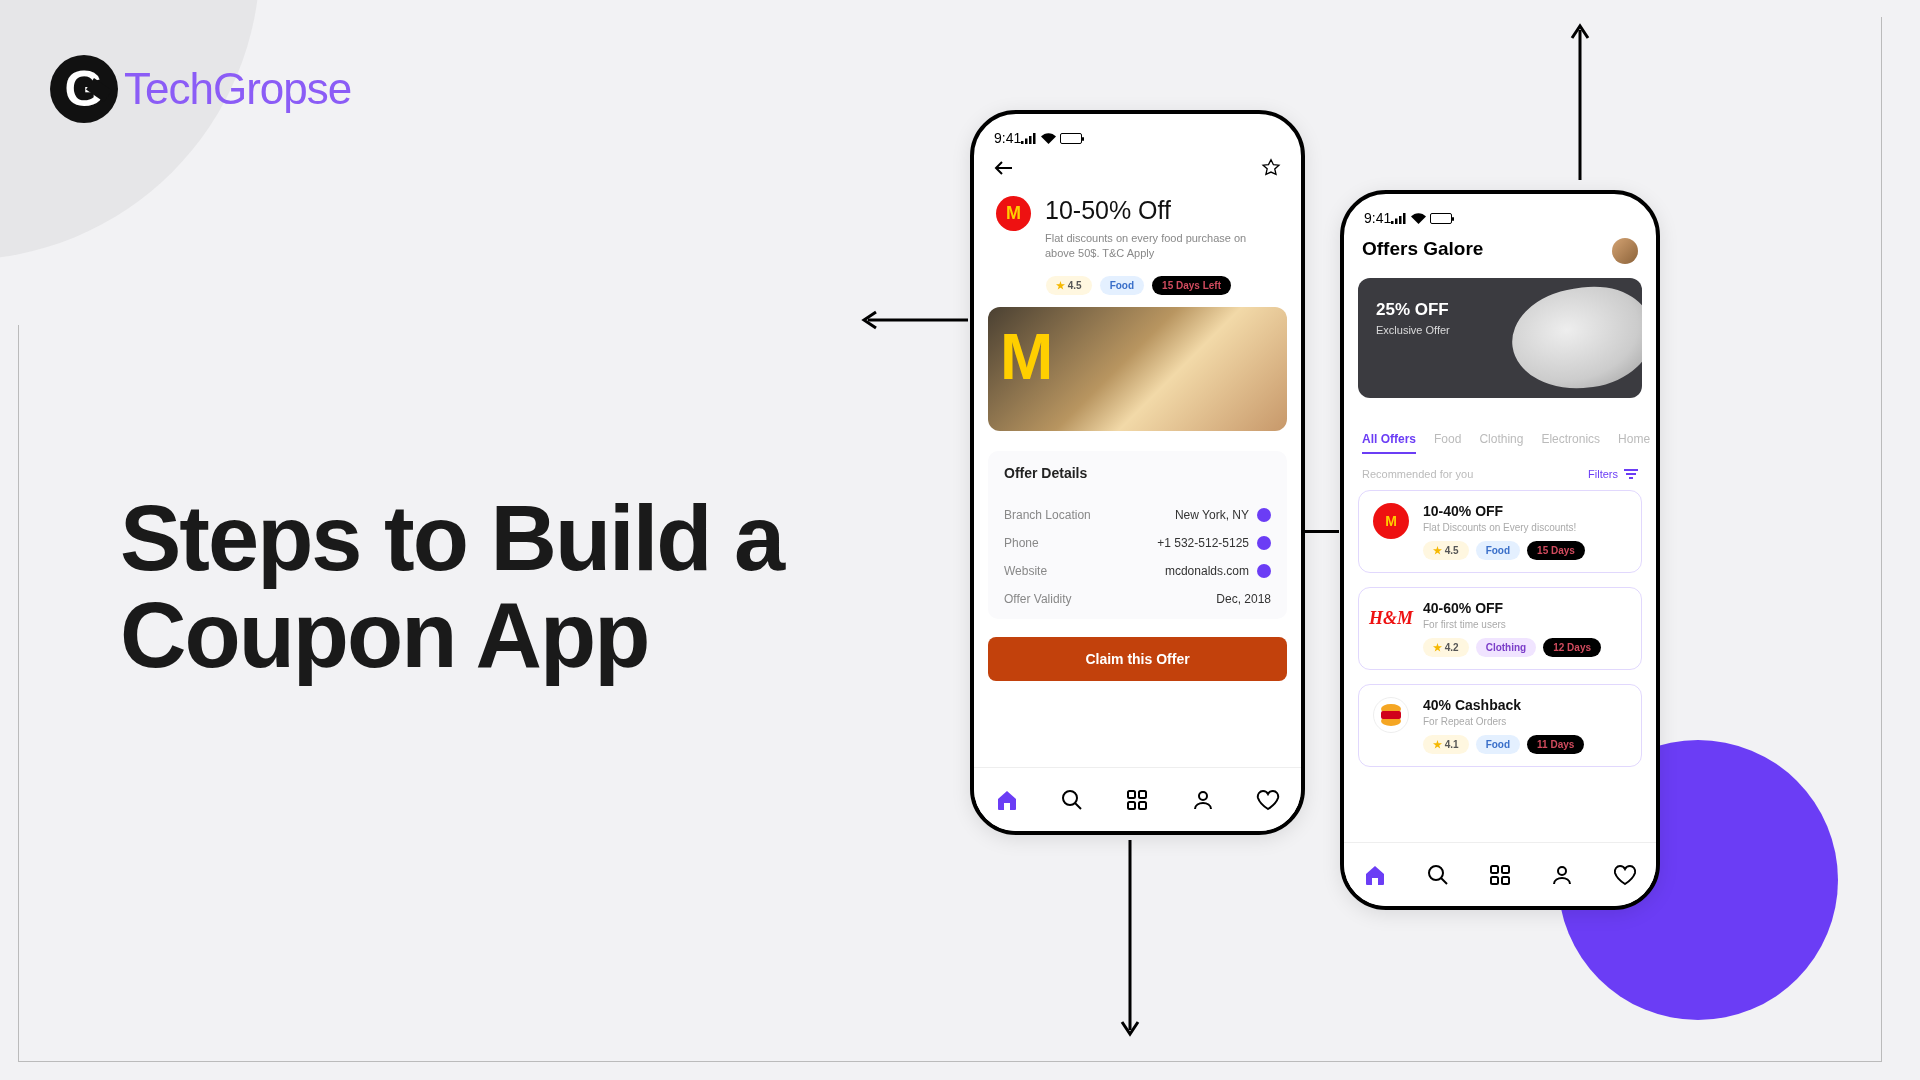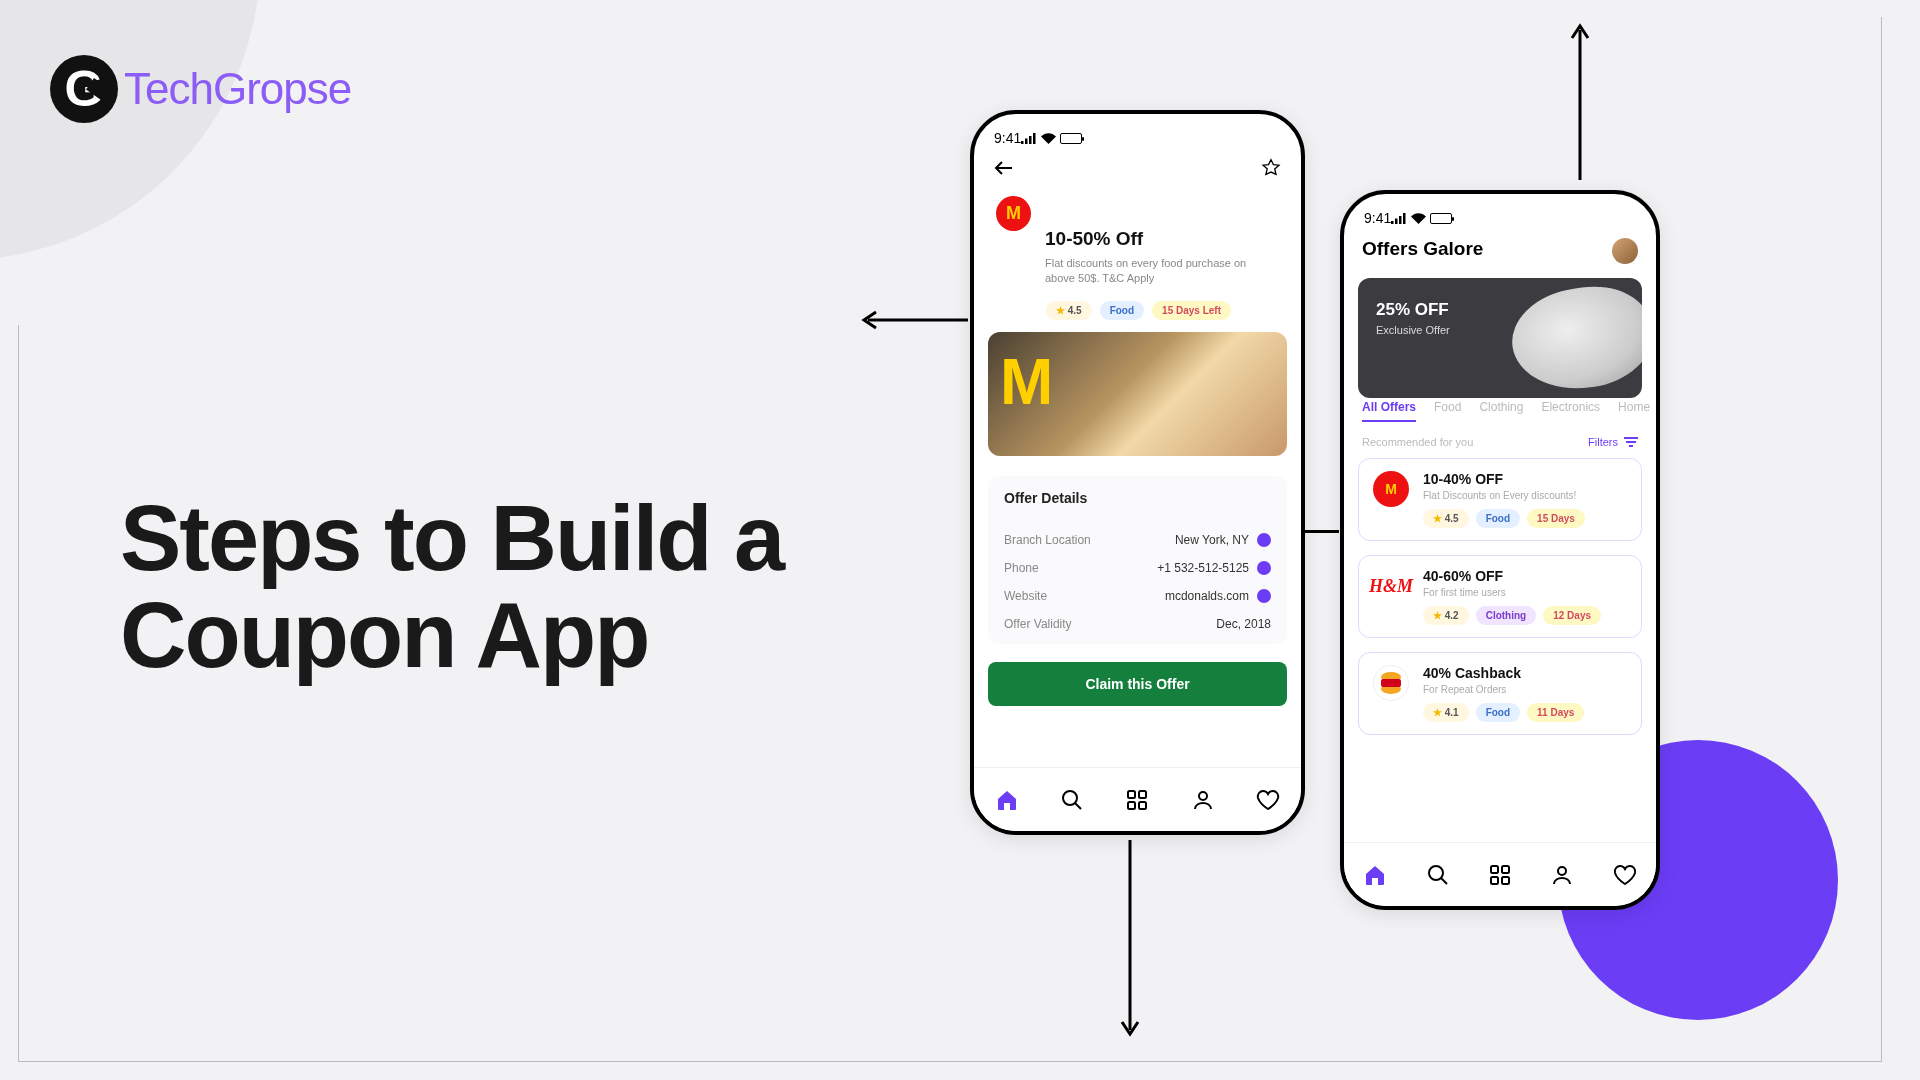--- a/index.html
+++ b/index.html
@@ -23,54 +23,54 @@
   .phone1 { left: 970px; top: 110px; width: 335px; height: 725px; }
   .phone2 { left: 1340px; top: 190px; width: 320px; height: 720px; }
 
   .statusbar { display:flex; justify-content:flex-start; align-items:center; padding: 16px 20px 4px; font-size:14px; font-weight:400;}
   .status-icons { display:flex; gap:4px; align-items:center;}
   .sig{width:16px;height:11px;} .wifi{width:15px;height:11px;} .bat{width:22px;height:11px;border:1.4px solid #000;border-radius:2px;position:relative;} .bat::after{content:'';position:absolute;right:-3px;top:3px;width:2px;height:4px;background:#000;border-radius:1px;} .bat-fill{width:80%;height:100%;background:#000;}
 
   .topbar { display:flex; justify-content:space-between; align-items:center; padding: 8px 20px 14px;}
   .brand-row{ display:flex; gap:14px; padding:0 22px 10px; align-items:flex-start;}
   .mcd-logo{ width:35px; height:35px; border-radius:50%; background:#e11; display:flex;align-items:center;justify-content:center;color:#ffcf00;font-weight:900;font-size:18px;}
-  .offer-title{font-size:19px;font-weight:700;color:#111;margin-top:32px;}
+  .offer-title{font-size:25px;font-weight:400;color:#111;}
   .offer-sub{font-size:11px;color:#888;line-height:1.4;margin-top:6px;max-width:210px;}
   .chips{display:flex;gap:8px;padding:4px 22px 12px 72px;}
   .chip{font-size:10px;padding:4px 10px;border-radius:12px;font-weight:600;}
   .chip.rating{background:#fff7e0;color:#555;} .chip.rating::before{content:'★ ';color:#f5b800;}
   .chip.food{background:#e4f0ff;color:#3a6fc9;}
   .chip.clothing{background:#f0e4ff;color:#7b3dc9;}
-  .chip.days{background:#fef9c3;color:#d14b5e;}
+  .chip.days{background:#000000;color:#d14b5e;}
 
   .hero-img{margin:0 14px; height:124px; border-radius:12px; background:linear-gradient(135deg,#4a4032 0%,#b89560 45%,#f2d9a8 60%,#c7986a 100%); position:relative; overflow:hidden;}
   .arches{position:absolute;left:12px;top:18px;color:#ffcf00;font-size:64px;font-weight:900;line-height:1;}
 
   .details{margin:20px 14px 0; background:#fafafc; border-radius:10px; padding:14px 16px 6px;}
   .details-title{font-size:14px;font-weight:700;color:#222;margin-bottom:20px;}
   .drow{display:flex;justify-content:space-between;align-items:center;font-size:12px;color:#888;padding:7px 0;}
   .drow .val{color:#333;font-weight:500;display:flex;align-items:center;gap:8px;}
   .dot{width:14px;height:14px;border-radius:50%;background:#6b3df5;display:inline-block;}
 
-  .cta{margin:18px 14px 0;background:#15803d;color:#fff;font-size:14px;font-weight:600;text-align:center;padding:14px 0;border-radius:8px;}
+  .cta{margin:18px 14px 0;background:#c2410c;color:#fff;font-size:14px;font-weight:600;text-align:center;padding:14px 0;border-radius:8px;}
 
   .tabbar{position:absolute;bottom:0;left:0;right:0;height:64px;background:#fff;display:flex;justify-content:space-around;align-items:center;border-top:1px solid #eee;}
   .ticon{width:24px;height:24px;}
   .ticon svg{width:100%;height:100%;}
 
   
   .p2-header{display:flex;justify-content:space-between;align-items:flex-start;padding:8px 18px 14px;}
   .p2-title{font-size:19px;font-weight:700;}
   .avatar{width:26px;height:26px;border-radius:50%;background:linear-gradient(135deg,#d4a373,#8b6239);}
   .banner{margin:0 14px;height:120px;border-radius:12px;background:#3b3b40;color:#fff;padding:22px 18px;position:relative;overflow:hidden;}
   .banner-title{font-size:17px;font-weight:700;}
   .banner-sub{font-size:11px;opacity:.8;margin-top:4px;}
   .shoe{position:absolute;right:-10px;top:10px;width:140px;height:100px;background:radial-gradient(ellipse at 40% 40%,#eee 0%,#ccc 60%,#999 100%);border-radius:50% 46% 48% 52%;transform:rotate(-8deg);}
 
-  .tabs{display:flex;gap:18px;padding:2px 18px 0;font-size:12px;color:#bbb;overflow:hidden;white-space:nowrap;}
+  .tabs{display:flex;gap:18px;padding:34px 18px 0;font-size:12px;color:#bbb;overflow:hidden;white-space:nowrap;}
   .tab.active{color:#6b3df5;font-weight:700;border-bottom:2px solid #6b3df5;padding-bottom:6px;}
   .rec-row{display:flex;justify-content:space-between;align-items:center;padding:14px 18px 10px;font-size:11px;color:#bbb;}
 
   .card{margin:0 14px 14px;border:1.5px solid #6b3df533;border-radius:12px;padding:12px 14px;display:flex;gap:14px;align-items:flex-start;}
   .card .clogo{width:36px;height:36px;border-radius:50%;display:flex;align-items:center;justify-content:center;font-weight:900;font-size:14px;}
   .clogo.mcd{background:#e11;color:#ffcf00;}
   .clogo.hm{background:#fff;color:#e11;font-family:serif;font-style:italic;font-size:18px;}
   .clogo.bk{background:#fff;border:1px solid #eee;}
   .card-title{font-size:14px;font-weight:700;color:#111;}
   .card-sub{font-size:10px;color:#aaa;margin:3px 0 8px;}

